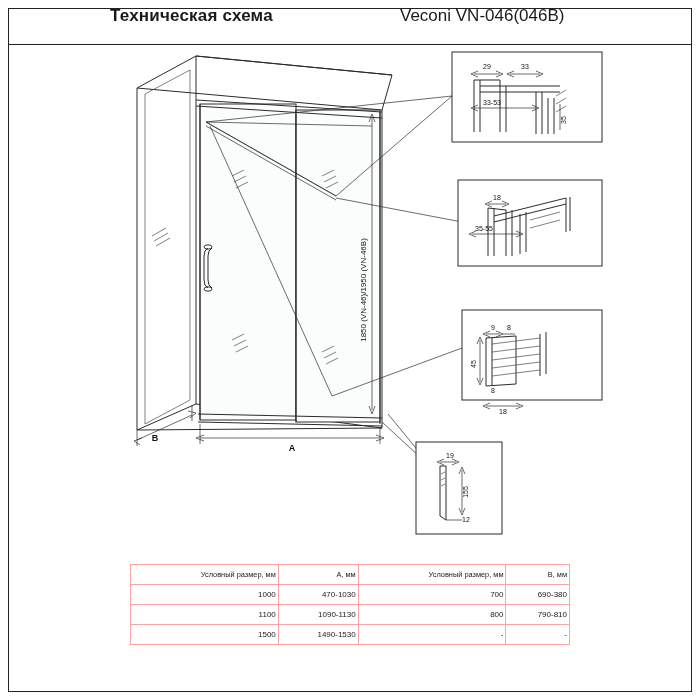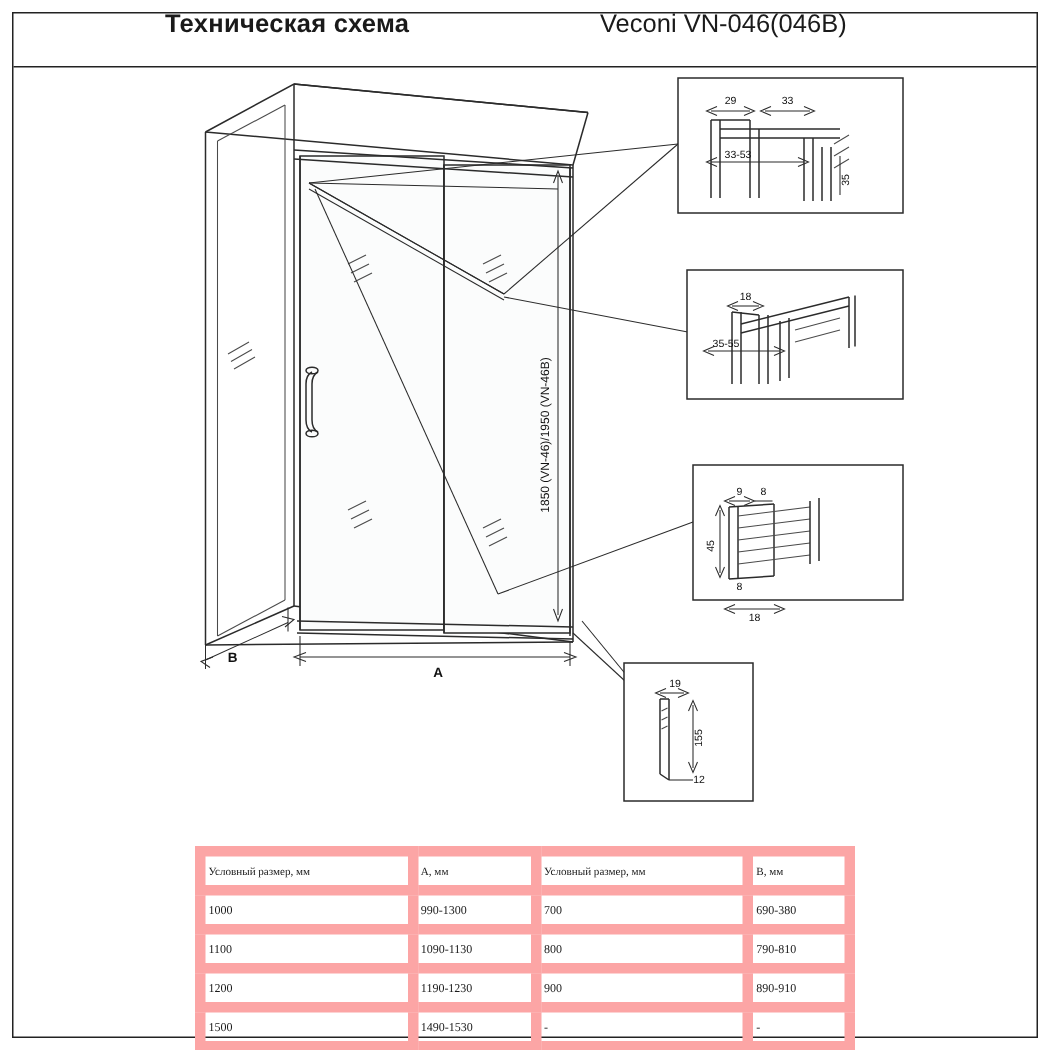--- a/index.html
+++ b/index.html
@@ -61,27 +61,26 @@
   
   .spec-table {
     position: absolute;
     left: 130px;
     top: 564px;
     width: 440px;
     border-collapse: collapse;
     font-size: 7.6px;
   }
   .spec-table th, .spec-table td {
-    border: 7px solid #fca5a5;
-    text-align: left;
+    border: 1px solid #fca5a5;
+    text-align: right;
     padding: 3px 2px;
     font-weight: normal;
     height: 13px;
     line-height: 11px;
-    font-family: Liberation Serif, serif;
   }
   .spec-table th {
     font-size: 7.4px;
   }
   .spec-table td {
     font-size: 8px;
   }
   .lbl {
     font-family: "Liberation Sans", sans-serif;
     font-size: 8px;
@@ -354,37 +353,31 @@
       <tr>
         <th>Условный размер, мм</th>
         <th>А, мм</th>
         <th>Условный размер, мм</th>
         <th>В, мм</th>
       </tr>
     </thead>
     <tbody>
       <tr>
         <td>1000</td>
-        <td>990-1300</td>
+        <td>470-1030</td>
         <td>700</td>
         <td>690-380</td>
       </tr>
       <tr>
         <td>1100</td>
         <td>1090-1130</td>
         <td>800</td>
         <td>790-810</td>
       </tr>
       <tr>
-        <td>1200</td>
-        <td>1190-1230</td>
-        <td>900</td>
-        <td>890-910</td>
-      </tr>
-      <tr>
         <td>1500</td>
         <td>1490-1530</td>
         <td>-</td>
         <td>-</td>
       </tr>
     </tbody>
   </table>
 
 </div>
 

